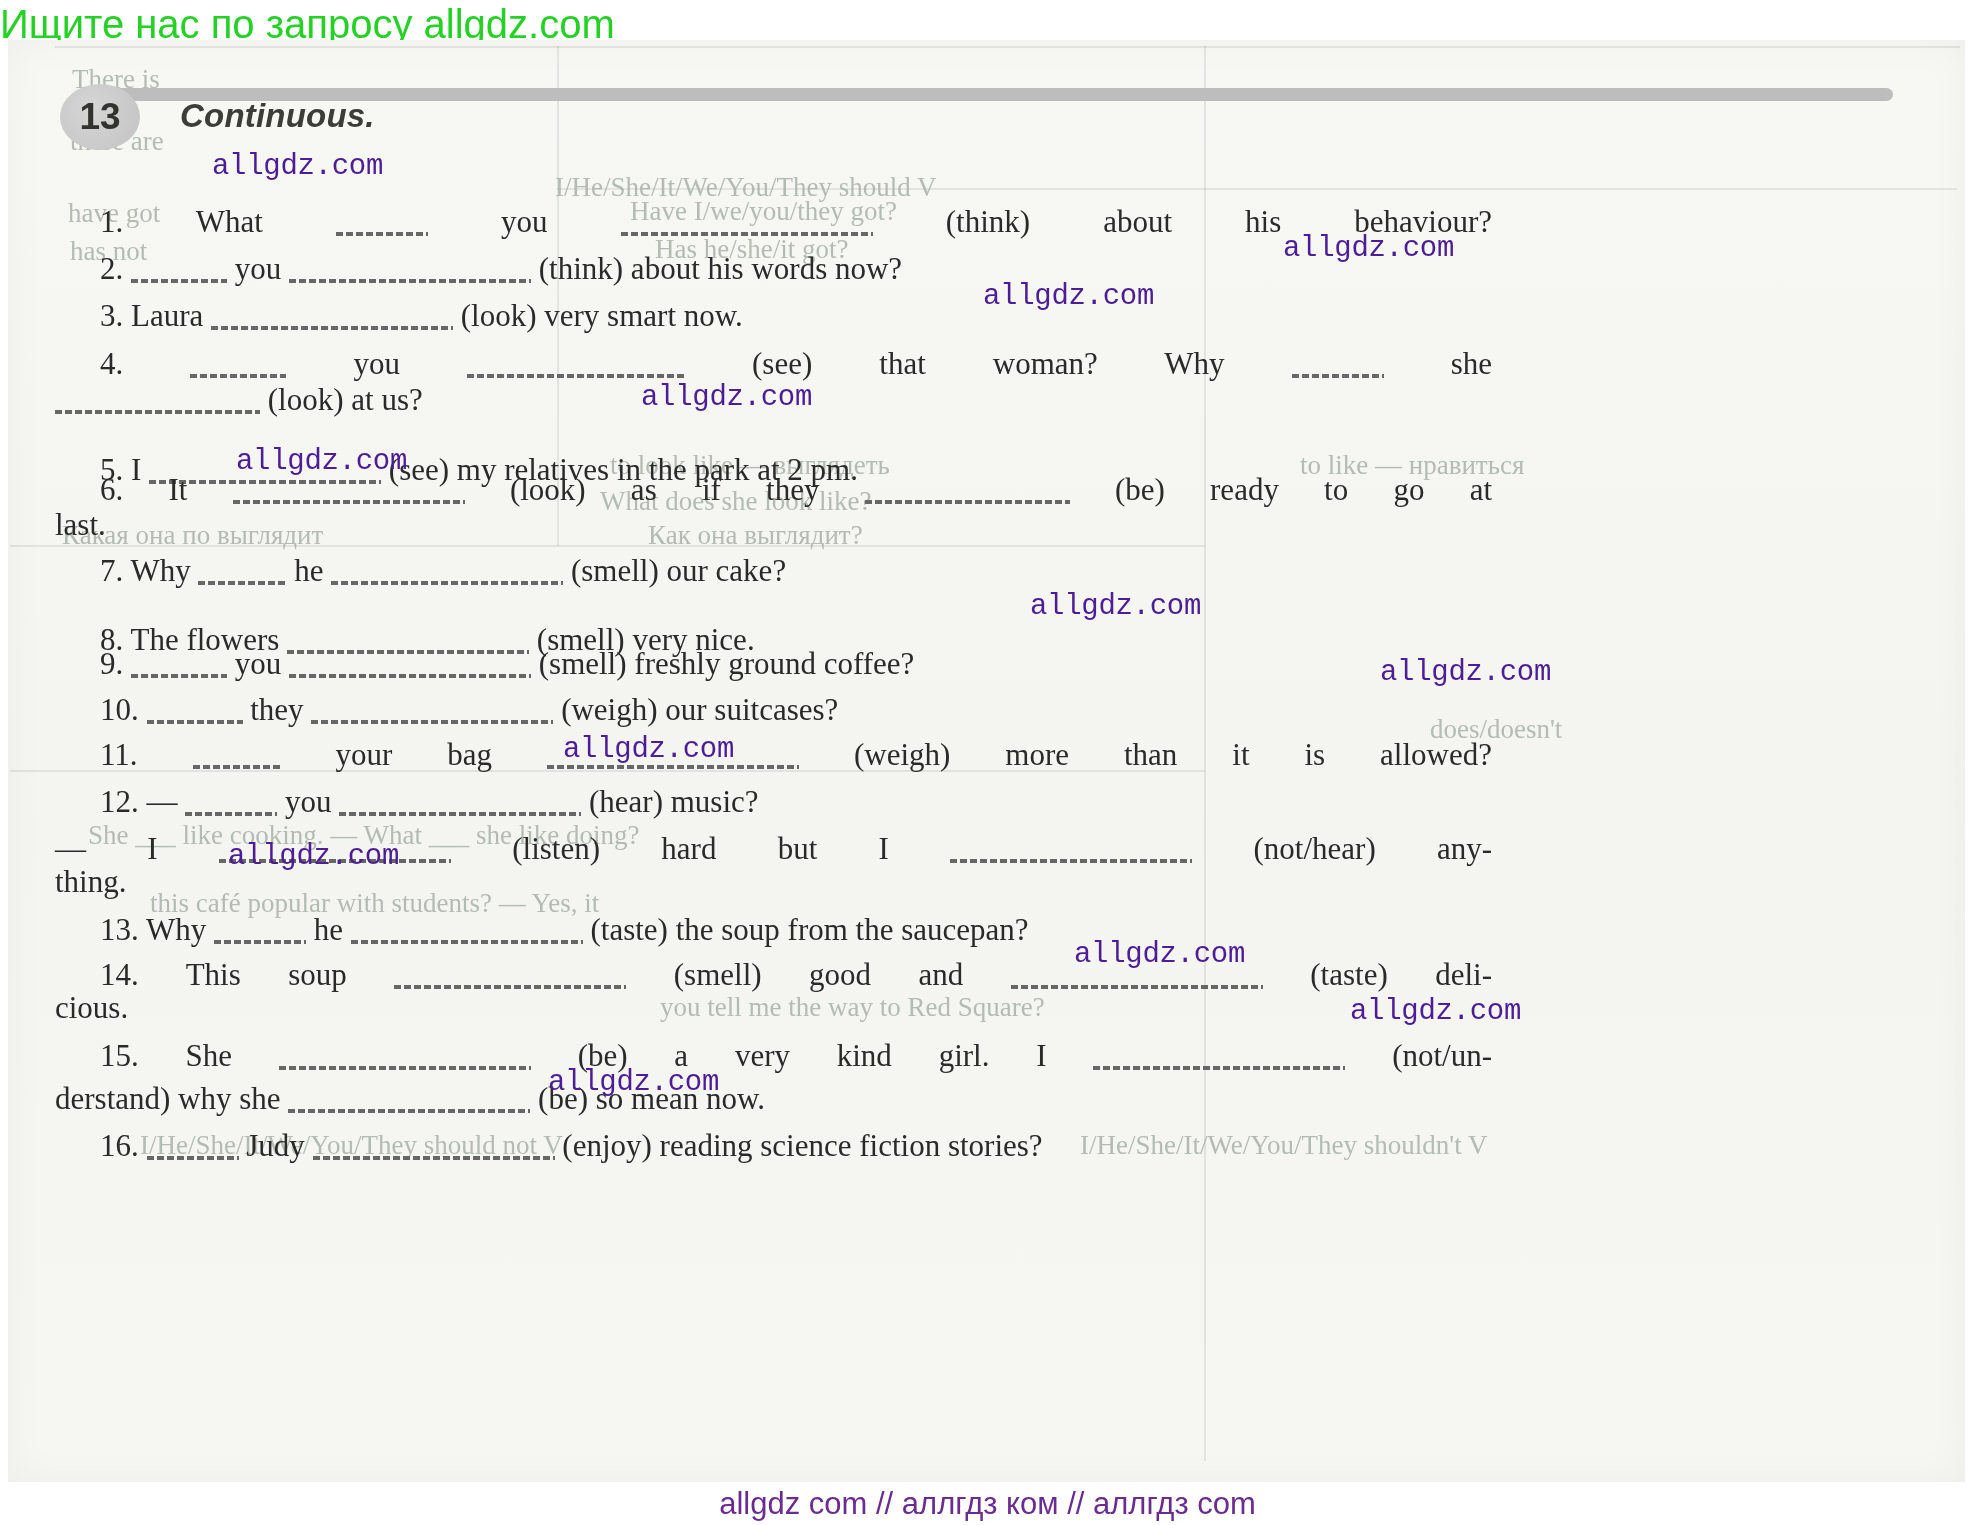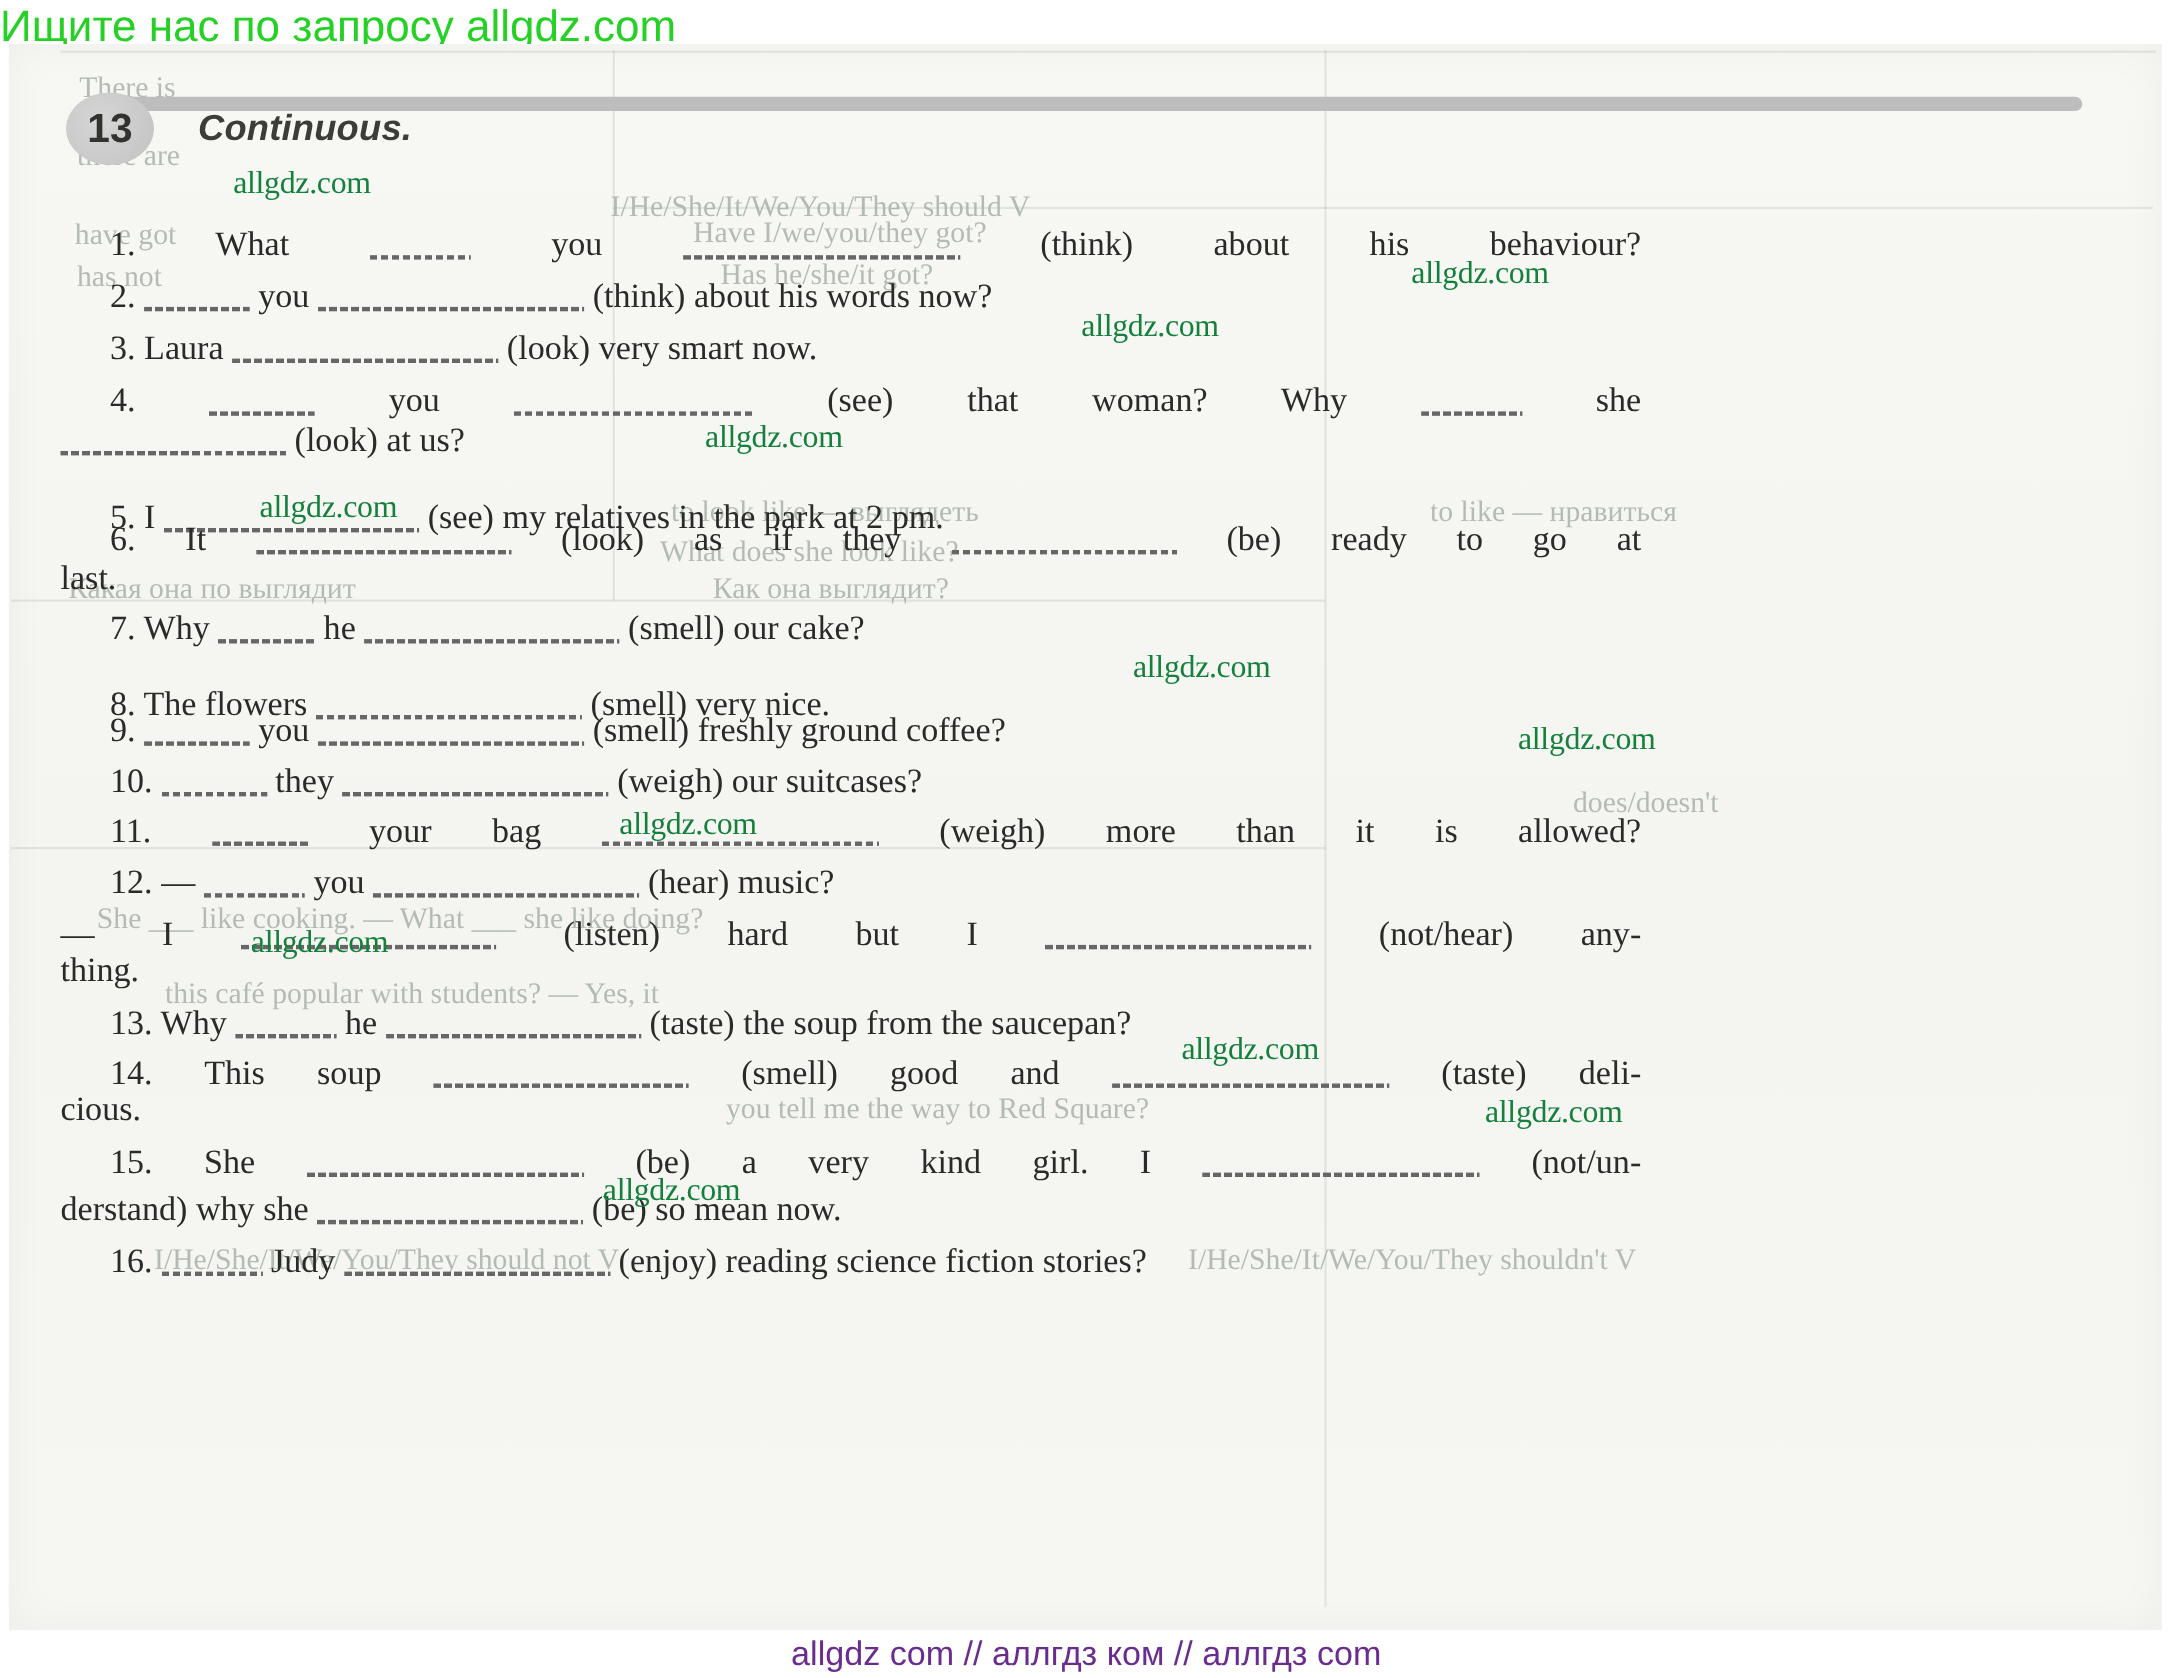--- a/index.html
+++ b/index.html
@@ -31,22 +31,22 @@
   .title .it{font-style:italic;}
   
   .content{position:absolute;left:55px;top:0;width:1437px;}
   .line{position:absolute;left:0;width:100%;font-size:31px;line-height:44px;
         color:#2a2a28;white-space:normal;}
   .line.num{padding-left:45px;width:calc(100% - 45px);}
   .line.just{text-align:justify;text-align-last:justify;}
   .blank{display:inline-block;height:4px;vertical-align:-4px;
          background-image:repeating-linear-gradient(90deg, rgba(95,95,95,.95) 0 7px, rgba(95,95,95,0) 7px 10px);}
   
-  .wm{position:absolute;font-family:Liberation Serif, serif;font-size:29px;
-      color:#15803d;letter-spacing:-.3px;white-space:nowrap;}
+  .wm{position:absolute;font-family:Liberation Mono, monospace;font-size:29px;
+      color:#4c1d95;letter-spacing:-.3px;white-space:nowrap;}
   
   .footer{position:absolute;top:1486px;left:0;width:100%;text-align:center;
           font-family:"Liberation Sans", sans-serif;font-size:31px;}
 </style>
 </head>
 <body>
 
 <div class="screen">
 
   <div class="promo" style="color: rgb(37, 209, 37);">Ищите нас по запросу allgdz.com</div>

